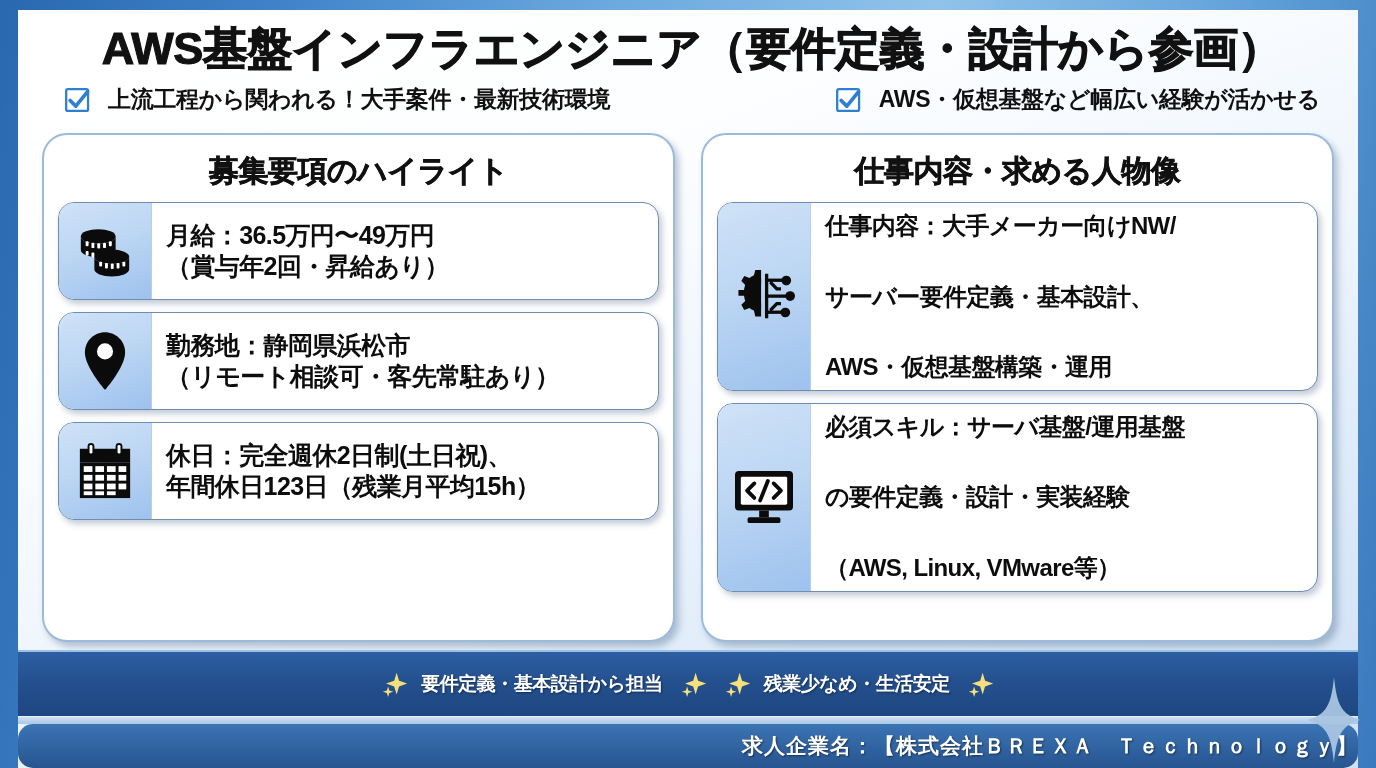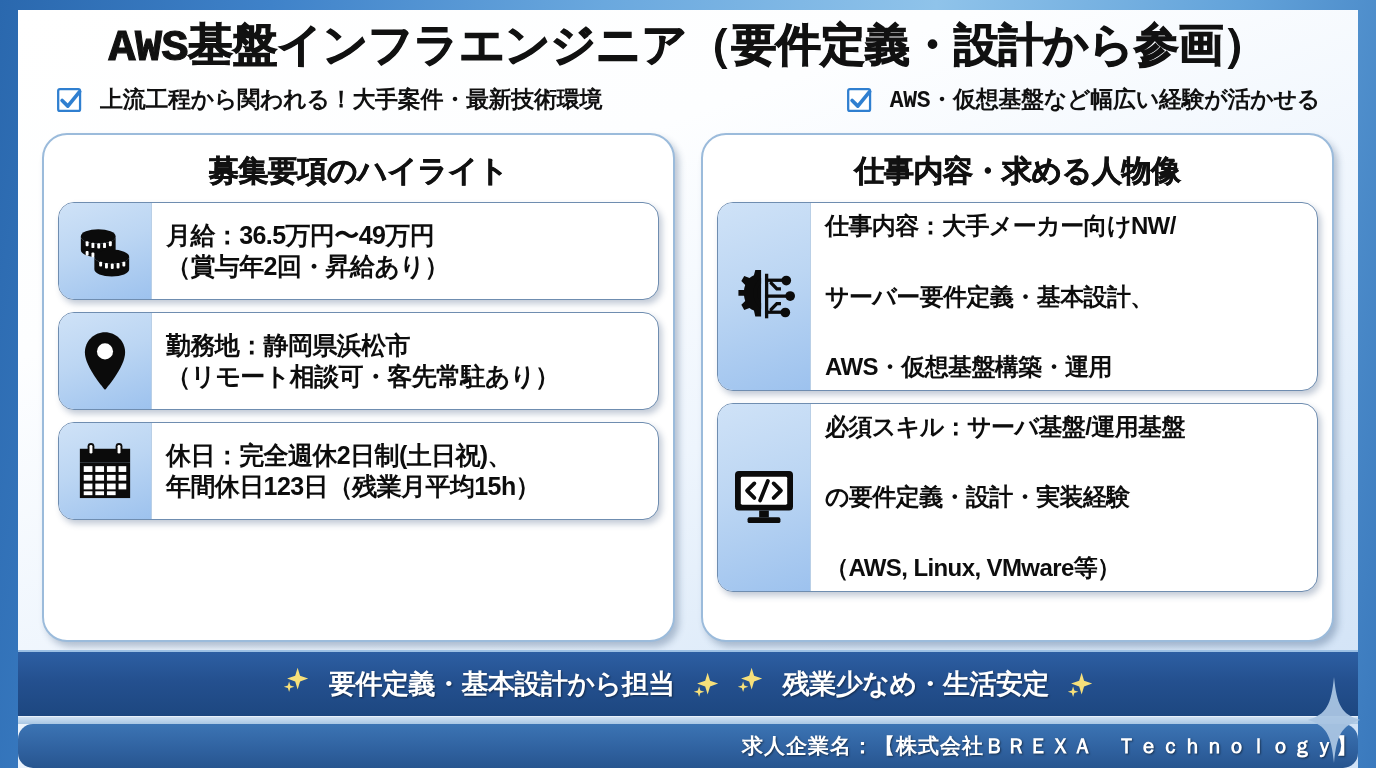--- a/index.html
+++ b/index.html
@@ -16,21 +16,21 @@
   }
   
   .stage{
     position:absolute;left:18px;top:10px;right:18px;bottom:0px;
     background:linear-gradient(160deg,#ffffff 0%,#fdfeff 28%,#eef5fd 55%,#dbe9f8 78%,#cfe1f6 100%);
     box-sizing:border-box;
     display:flex;flex-direction:column;
   }
 
   
-  .header{flex:0 0 auto;padding:14px 12px 4px 12px;font-family:Liberation Mono, monospace;}
+  .header{flex:0 0 auto;padding:14px 12px 4px 20px;}
   .title{
     text-align:center;
     font-size:45px;line-height:1.12;font-weight:900;color:#111111;
     letter-spacing:-0.5px;
     -webkit-text-stroke:1.1px #111;
     white-space:nowrap;
   }
   .bullets{
     display:flex;justify-content:space-between;align-items:center;
     padding:10px 26px 0 26px;
@@ -91,22 +91,22 @@
 
   
   .band{
     flex:0 0 auto;height:66px;
     background:linear-gradient(180deg,#2d5fa3 0%,#24508f 45%,#1d4780 100%);
     border-top:2px solid #9cc0e4;
     display:flex;align-items:center;justify-content:center;gap:18px;
     padding:0 12px;box-sizing:border-box;position:relative;
   }
   .band-item{
-    display:flex;align-items:flex-start;gap:20px;
-    color:#ffffff;font-size:27px;font-weight:900;letter-spacing:-0.5px;white-space:nowrap;
+    display:flex;align-items:flex-end;gap:13px;
+    color:#ffffff;font-size:19px;font-weight:900;letter-spacing:-0.5px;white-space:nowrap;
     text-shadow:1px 1px 2px rgba(0,0,0,.45);
   }
   .sparkle{flex:0 0 auto;width:26px;height:26px;display:block;}
 
   .band-sep{
     flex:0 0 auto;height:7px;
     background:linear-gradient(180deg,#cfe1f3 0%,#a9c7e4 100%);
     border-top:1px solid #e8f1fb;
   }
 

